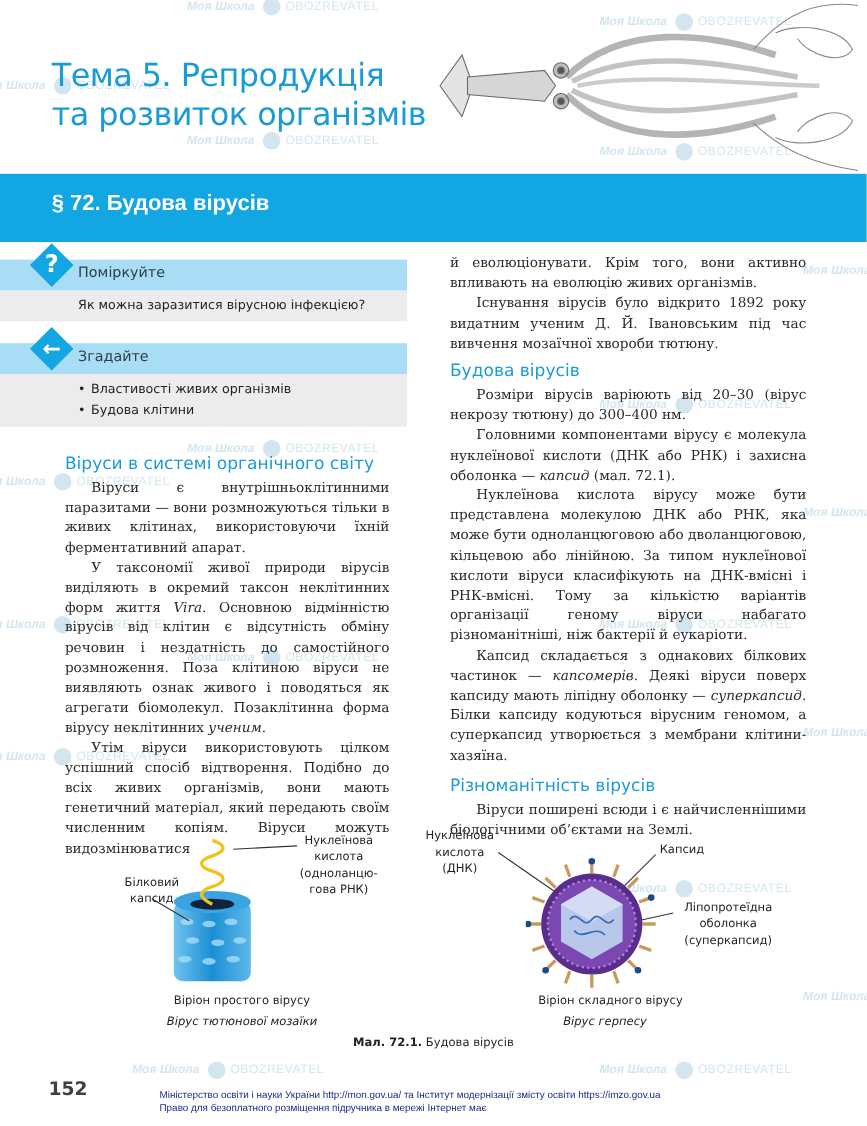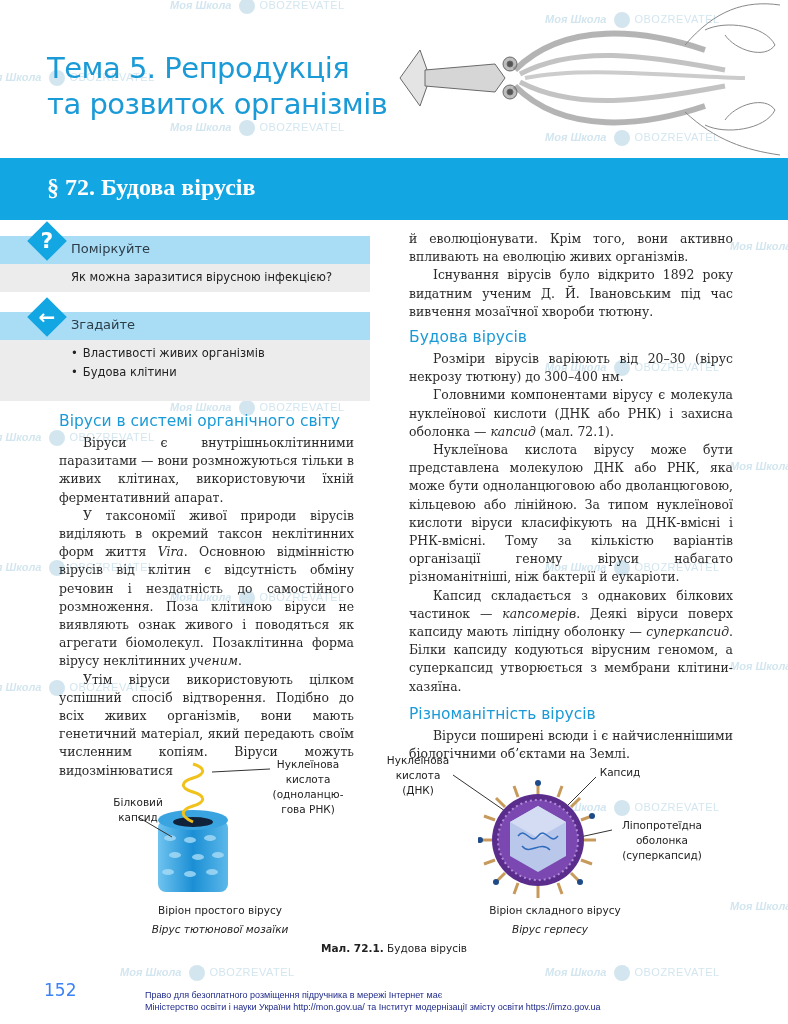--- a/index.html
+++ b/index.html
@@ -9,21 +9,21 @@
   .watermark-layer { position: absolute; inset: 0; pointer-events: none; z-index: 0; }
   .wm { position: absolute; font-family: "Liberation Sans", sans-serif; font-style: italic; font-weight: bold; font-size: 11px; color: #d3e6ef; white-space: nowrap; }
   .wm .circ { display: inline-block; width: 16px; height: 16px; border-radius: 50%; background: #d3e6ef; vertical-align: middle; margin: 0 4px 0 8px; }
   .wm .ob { font-style: normal; font-weight: normal; font-size: 11px; letter-spacing: 0.5px; }
 
   .topic-title { position: absolute; left: 47px; top: 50px; font-family: "DejaVu Sans", sans-serif; font-size: 29px; line-height: 36px; color: #1a9ad6; font-weight: normal; z-index: 2; letter-spacing: -0.5px; }
 
   .squid { position: absolute; left: 385px; top: 0; width: 400px; height: 160px; z-index: 1; }
 
   .section-bar { position: absolute; left: 0; top: 158px; width: 788px; height: 62px; background: #12a6e3; z-index: 2; }
-  .section-bar h1 { position: absolute; left: 47px; top: 16px; font-family: Liberation Serif, serif; font-size: 24px; font-weight: bold; color: #ffffff; text-align: right; }
+  .section-bar h1 { position: absolute; left: 47px; top: 16px; font-family: Liberation Sans, sans-serif; font-size: 20px; font-weight: bold; color: #ffffff; text-align: right; }
 
   .box { position: absolute; left: 0; width: 370px; z-index: 2; }
   .box-head { background: #a9dcf5; height: 28px; position: relative; }
   .box-head span.label { position: absolute; left: 71px; top: 5px; font-family: "DejaVu Sans", sans-serif; font-size: 13px; color: #2c3d48; }
   .box-body { background: #ececec; padding: 6px 0 8px 71px; font-family: "DejaVu Sans", sans-serif; font-size: 11.5px; color: #222; }
   .diamond { position: absolute; left: 33px; top: -9px; width: 28px; height: 28px; background: #12a6e3; transform: rotate(45deg); }
   .diamond-glyph { position: absolute; left: 33px; top: -9px; width: 28px; height: 28px; color: #fff; font-family: "DejaVu Sans", sans-serif; font-size: 22px; font-weight: bold; text-align: center; line-height: 28px; }
   .box-body li { list-style: none; line-height: 19px; }
   .box-body li::before { content: "•"; margin-right: 5px; }
 
@@ -34,21 +34,21 @@
   .left-col { left: 59px; top: 407px; width: 295px; }
   .right-col { left: 409px; top: 230px; width: 324px; }
   em { font-style: italic; }
 
   .figure { position: absolute; left: 0; top: 745px; width: 788px; height: 215px; z-index: 2; }
   .fig-label { position: absolute; font-family: "DejaVu Sans", sans-serif; font-size: 10.5px; line-height: 15px; color: #222; text-align: center; }
   .fig-label.italic { font-style: italic; }
   .caption { position: absolute; left: 0; width: 788px; top: 197px; text-align: center; font-family: "DejaVu Sans", sans-serif; font-size: 10.5px; color: #222; }
   .caption b { font-weight: bold; }
 
-  .page-number { position: absolute; left: 44px; top: 980px; font-family: "DejaVu Sans", sans-serif; font-size: 17px; color: #3b82f6; z-index: 2; font-weight: 400; }
+  .page-number { position: absolute; left: 44px; top: 980px; font-family: "DejaVu Sans", sans-serif; font-size: 17px; color: #404040; z-index: 2; font-weight: 700; }
   .footer { position: absolute; left: 145px; top: 989px; font-family: "Liberation Sans", sans-serif; font-size: 9px; line-height: 12px; color: #1f2a8a; z-index: 2; }
 </style>
 </head>
 <body>
 
 <div class="watermark-layer">
   <div class="wm" style="left:-20px;top:70px"><span>Моя Школа</span><span class="circ"></span><span class="ob">OBOZREVATEL</span></div>
   <div class="wm" style="left:170px;top:-2px"><span>Моя Школа</span><span class="circ"></span><span class="ob">OBOZREVATEL</span></div>
   <div class="wm" style="left:170px;top:120px"><span>Моя Школа</span><span class="circ"></span><span class="ob">OBOZREVATEL</span></div>
   <div class="wm" style="left:545px;top:12px"><span>Моя Школа</span><span class="circ"></span><span class="ob">OBOZREVATEL</span></div>
@@ -109,21 +109,21 @@
     <div>Як можна заразитися вірусною інфекцією?</div>
   </div>
 </div>
 
 <div class="box" style="top:312px">
   <div class="box-head">
     <div class="diamond"></div>
     <div class="diamond-glyph" style="font-size:20px">←</div>
     <span class="label">Згадайте</span>
   </div>
-  <div class="box-body" style="padding-top:4px;padding-bottom:19px">
+  <div class="box-body" style="padding-top:4px;padding-bottom:6px">
     <ul>
       <li>Властивості живих організмів</li>
       <li>Будова клітини</li>
     </ul>
   </div>
 </div>
 
 <div class="col left-col">
   <h2>Віруси в системі органічного світу</h2>
   <p>Віруси є внутрішньоклітинними паразитами — вони розмножуються тільки в живих клітинах, використовуючи їхній ферментативний апарат.</p>
@@ -232,15 +232,15 @@
     <div>(суперкапсид)</div>
   </div>
   <div class="fig-label" style="left:475px;top:158px;width:160px">Віріон складного вірусу</div>
   <div class="fig-label italic" style="left:495px;top:177px;width:110px">Вірус герпесу</div>
 
   <div class="caption"><b>Мал. 72.1.</b><span> Будова вірусів</span></div>
 </div>
 
 <div class="page-number">152</div>
 <div class="footer">
+  <div>Міністерство освіти і науки України http://mon.gov.ua/ та Інститут модернізації змісту освіти https://imzo.gov.ua</div>
   <div>Право для безоплатного розміщення підручника в мережі Інтернет має</div>
-  <div>Міністерство освіти і науки України http://mon.gov.ua/ та Інститут модернізації змісту освіти https://imzo.gov.ua</div>
 </div>
 
 </body></html>

